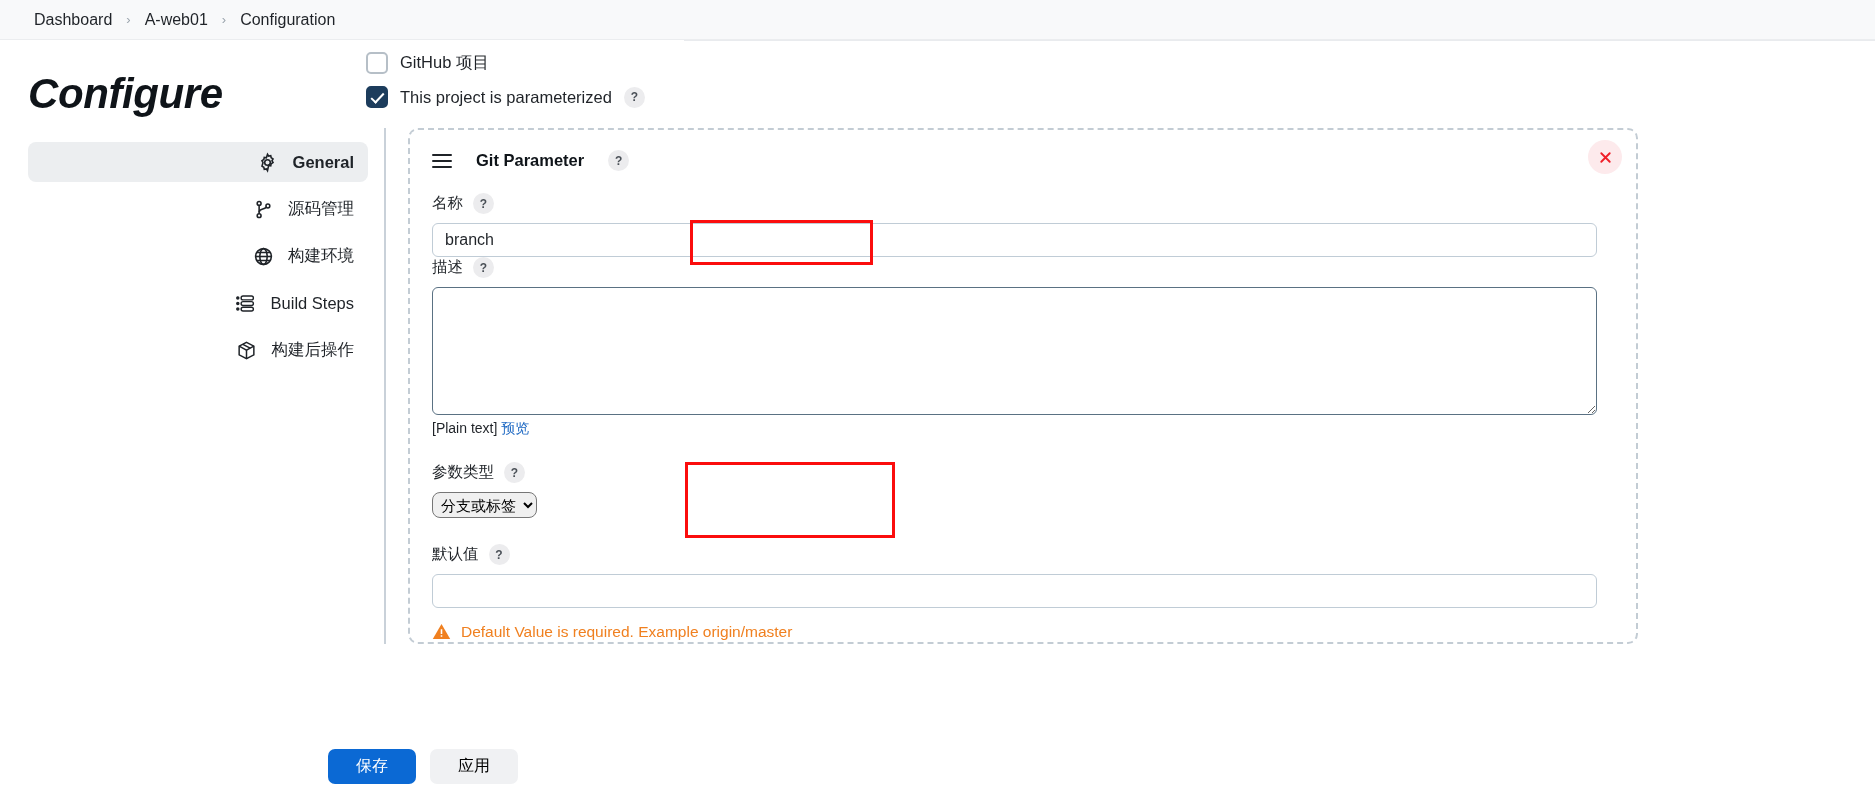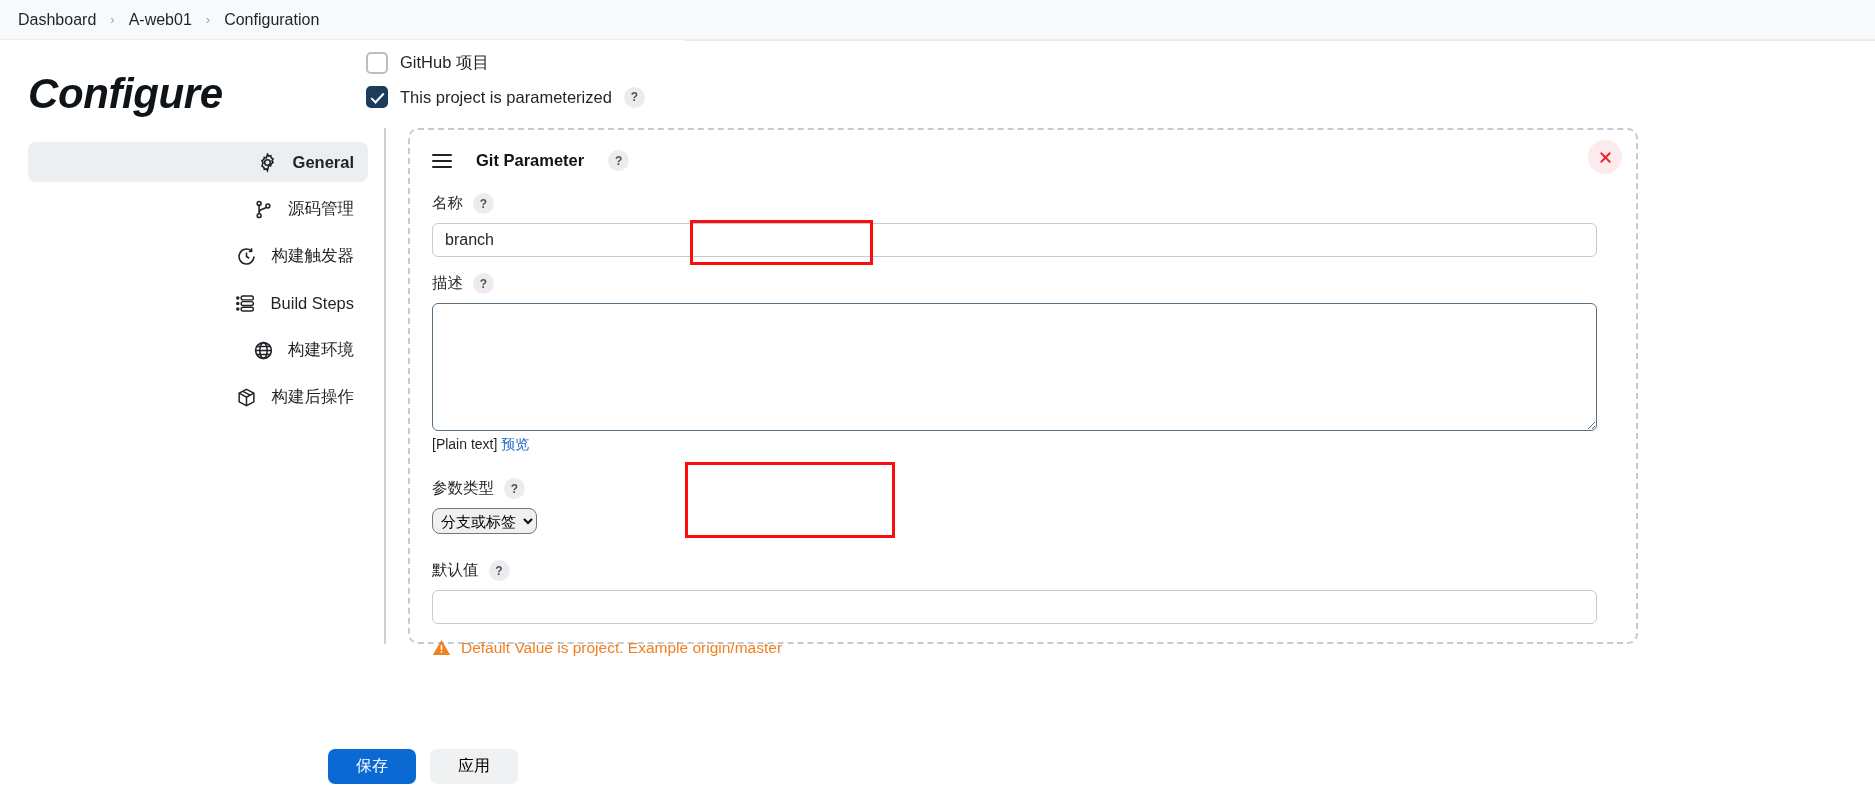--- a/index.html
+++ b/index.html
@@ -11,21 +11,21 @@
     overflow: hidden;
   }
 
   
   .breadcrumb-bar {
     height: 40px;
     background: #f8f9fa;
     border-bottom: 1px solid #ebedef;
     display: flex;
     align-items: center;
-    padding-left: 12px;
+    padding-left: 28px;
     font-size: 16px;
   }
   .crumb { color: #1f2328; padding: 0 6px; white-space: nowrap; }
   .crumb.link { cursor: pointer; }
   .crumb-sep {
     color: #9aa4ad;
     font-size: 13px;
     padding: 0 8px;
     user-select: none;
   }
@@ -173,21 +173,21 @@
     position: absolute;
     right: 14px; top: 10px;
     width: 34px; height: 34px;
     border-radius: 50%;
     background: #fdeaec;
     display: flex; align-items: center; justify-content: center;
     cursor: pointer;
   }
   .close-btn svg { width: 15px; height: 15px; }
 
-  .field { margin-bottom: 16px; }
+  .field { margin-bottom: 0; }
   .field-label {
     display: flex; align-items: center; gap: 10px;
     font-size: 15.5px;
     color: #1f2328;
     margin-bottom: 9px;
   }
   .text-input {
     width: 1165px;
     height: 34px;
     border: 1px solid #c0ccd6;
@@ -319,59 +319,49 @@
             <circle cx="7" cy="5" r="2.2"></circle>
             <circle cx="7" cy="19" r="2.2"></circle>
             <circle cx="17" cy="8" r="2.2"></circle>
             <path d="M7 7.2v9.6"></path>
             <path d="M15 9.6c-2.6 2.4-8 1.6-8 5.4"></path>
           </svg>
         </span>
         <span>源码管理</span>
       </div>
 
+
       <div class="nav-item">
         <span class="nav-icon">
           <svg viewBox="0 0 24 24" fill="none" stroke="#1f2328" stroke-width="1.8">
-            <path d="M20.5 12a8.5 8.5 0 1 1-3.2-6.6"></path>
-            <path d="M17.6 2.6l.4 3.4-3.4.3"></path>
-            <path d="M12 7.4V12l3 2"></path>
+            <circle cx="12" cy="12" r="9"></circle>
+            <path d="M3 12h18"></path>
+            <path d="M3.9 7.5h16.2M3.9 16.5h16.2"></path>
+            <ellipse cx="12" cy="12" rx="4.2" ry="9"></ellipse>
           </svg>
         </span>
-        <span>构建触发器</span>
+        <span>构建环境</span>
       </div>
 
       <div class="nav-item">
         <span class="nav-icon">
           <svg viewBox="0 0 24 24" fill="none" stroke="#1f2328" stroke-width="1.6">
             <rect x="7" y="3.4" width="14" height="4.4" rx="2.2"></rect>
             <rect x="7" y="9.8" width="14" height="4.4" rx="2.2"></rect>
             <rect x="7" y="16.2" width="14" height="4.4" rx="2.2"></rect>
             <circle cx="3.2" cy="5.6" r="1.2" fill="#1f2328"></circle>
             <circle cx="3.2" cy="12" r="1.2" fill="#1f2328"></circle>
             <circle cx="3.2" cy="18.4" r="1.2" fill="#1f2328"></circle>
           </svg>
         </span>
         <span>Build Steps</span>
       </div>
 
       <div class="nav-item">
         <span class="nav-icon">
-          <svg viewBox="0 0 24 24" fill="none" stroke="#1f2328" stroke-width="1.8">
-            <circle cx="12" cy="12" r="9"></circle>
-            <path d="M3 12h18"></path>
-            <path d="M3.9 7.5h16.2M3.9 16.5h16.2"></path>
-            <ellipse cx="12" cy="12" rx="4.2" ry="9"></ellipse>
-          </svg>
-        </span>
-        <span>构建环境</span>
-      </div>
-
-      <div class="nav-item">
-        <span class="nav-icon">
           <svg viewBox="0 0 24 24" fill="none" stroke="#1f2328" stroke-width="1.7">
             <path d="M12 2.8l8.4 4.3v9.8L12 21.2 3.6 16.9V7.1z"></path>
             <path d="M3.6 7.1L12 11.5l8.4-4.4"></path>
             <path d="M12 11.5v9.7"></path>
             <path d="M7.8 4.9l8.4 4.4"></path>
           </svg>
         </span>
         <span>构建后操作</span>
       </div>
 
@@ -449,21 +439,21 @@
             <span class="help-badge">?</span>
           </div>
           <input class="text-input" type="text" value="" style="">
           <div class="warn-row">
             <span class="warn-icon">
               <svg viewBox="0 0 24 24" fill="#f08020">
                 <path d="M12 2.6L23 21.4H1z"></path>
                 <path d="M11 9h2v6h-2zM11 16.6h2v2h-2z" fill="#fff"></path>
               </svg>
             </span>
-            <span>Default Value is project. Example origin/master</span>
+            <span>Default Value is required. Example origin/master</span>
           </div>
         </div>
 
       </section>
     </div>
 
     <div class="annot" id="annot-name"></div>
     <div class="annot" id="annot-type"></div>
 
   </main>

